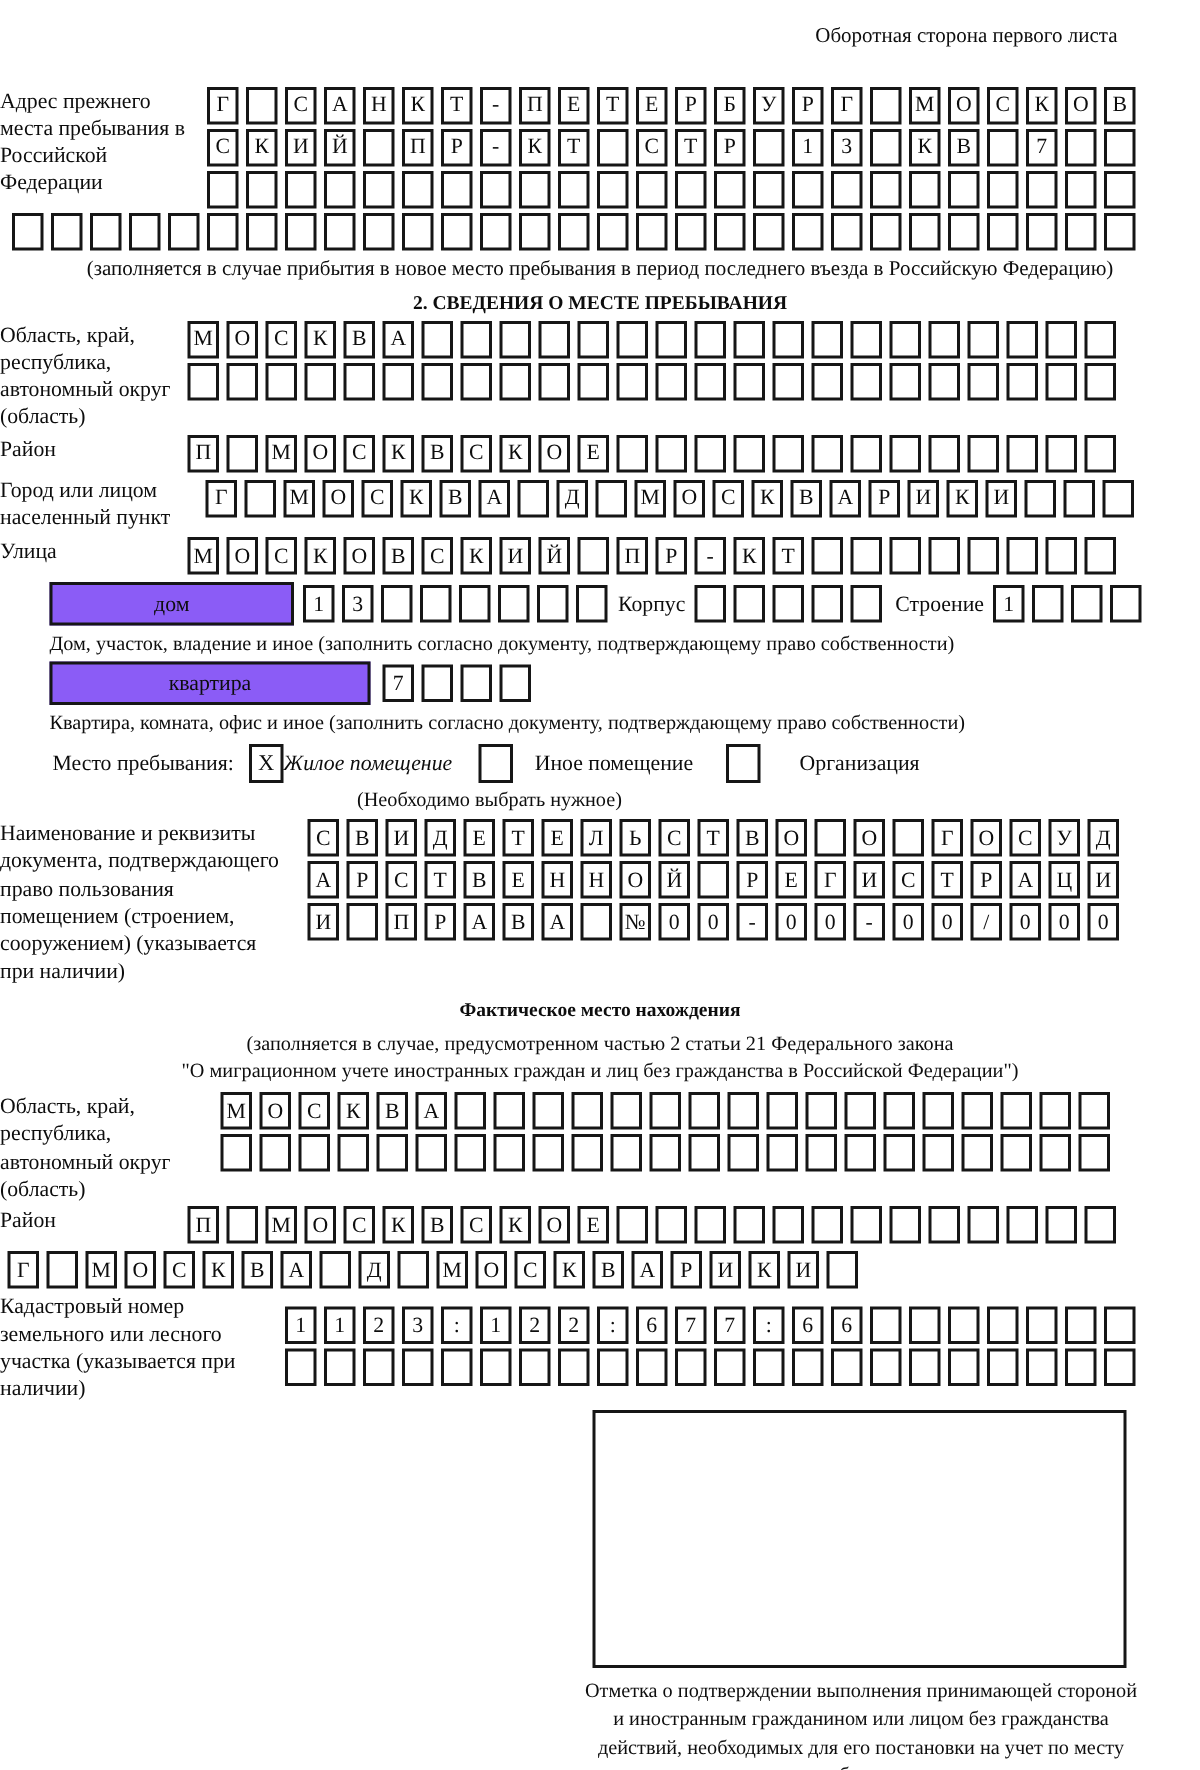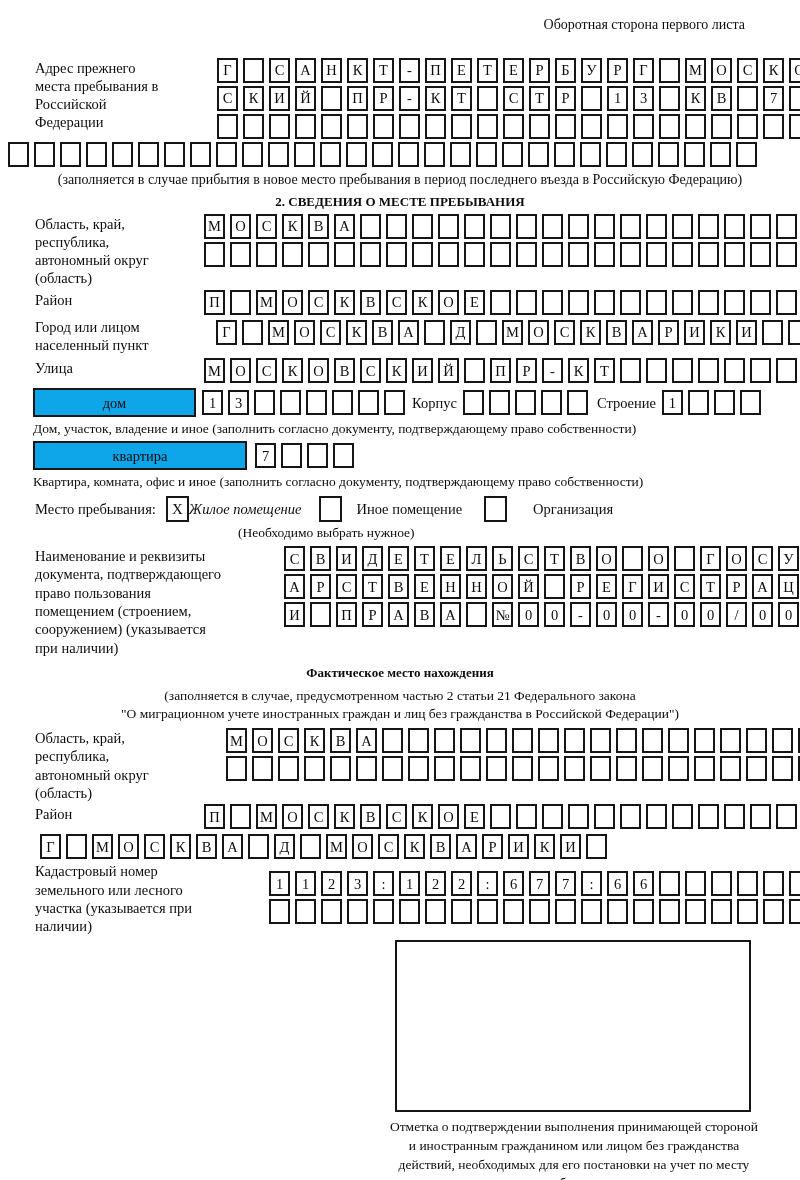--- a/index.html
+++ b/index.html
@@ -12,30 +12,30 @@
   .back-note{ text-align:right; padding:16px 55px 0 0; font-size:14px;}
   .cells{display:flex;}
   .cell{
     box-sizing:border-box;flex:0 0 auto;
     width:21px;height:25px;border:2px solid #161616;margin-right:5px;
     display:flex;align-items:center;justify-content:center;
     font-size:14.5px;background:#fff;
   }
   .rows-col{display:flex;flex-direction:column;}
   .rows-col .cells{margin-bottom:3px;}
-  .field{display:flex;margin-left:35px;margin-top:2px;gap:44px;}
+  .field{display:flex;margin-top:2px;}
   .field .flabel{flex:0 0 auto;padding-top:1px;}
   .lw120{width:120px;} .lw130{width:130px;} .lw142{width:142px;}
   .lw185{width:185px;} .lw195{width:197px;}
   .note-c{text-align:center;font-size:14px;margin-top:4px;}
   .note-l{margin-left:33px;font-size:13.5px;margin-top:3px;}
   .sec-title{text-align:center;font-weight:bold;font-size:13px;margin-top:6px;}
   .wide-box{
     box-sizing:border-box;border:2px solid #161616;height:29px;
-    display:flex;align-items:center;justify-content:center;background:#0ea5e9;
+    display:flex;align-items:center;justify-content:center;background:#8b5cf6;
   }
   .inline-row{display:flex;align-items:center;margin-left:33px;margin-top:5px;}
   .checkbox{
     box-sizing:border-box;width:23px;height:26px;border:2px solid #161616;
     display:flex;align-items:center;justify-content:center;font-size:15px;background:#fff;
   }
   .stamp-box{
     box-sizing:border-box;margin-left:395px;margin-top:5px;
     width:356px;height:172px;border:2px solid #161616;background:#fff;
   }

